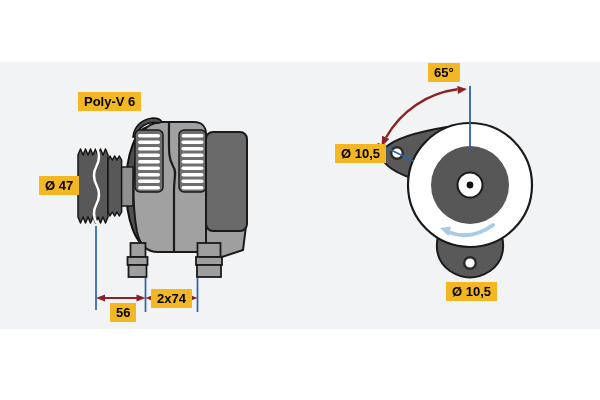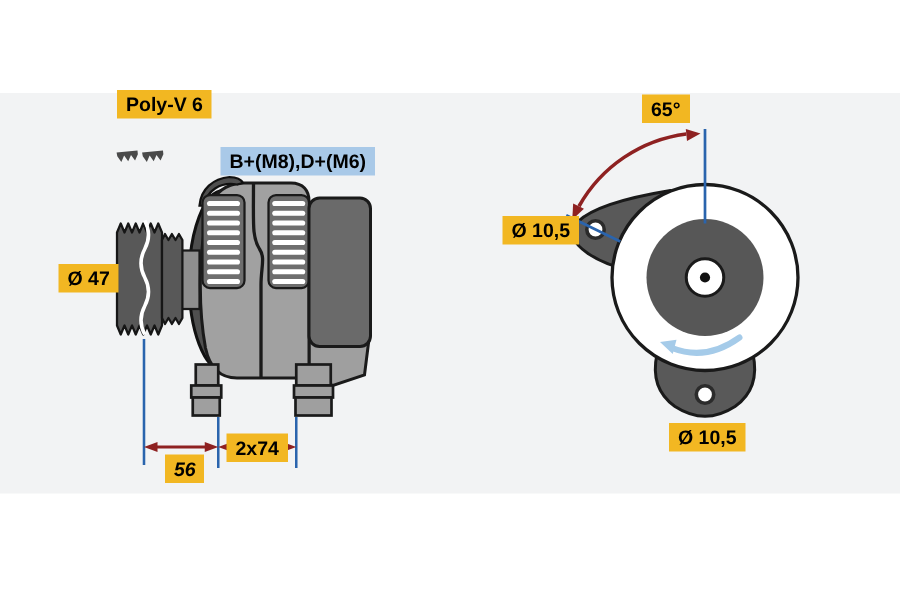--- a/index.html
+++ b/index.html
@@ -141,27 +141,26 @@
       <g>
         <line x1="470" y1="86" x2="470" y2="149" stroke="#2a64ad" stroke-width="1.8"></line>
         <line x1="377.5" y1="143.5" x2="413.5" y2="161" stroke="#2a64ad" stroke-width="1.8"></line>
         <path d="M386,137.5 A96,96 0 0 1 457.5,89.3" fill="none" stroke="#8e2121" stroke-width="2.4"></path>
         <polygon points="381.5,146.5 389.3,139.1 382.1,135.7" fill="#8e2121"></polygon>
         <polygon points="467,89 458,94 457.2,86" fill="#8e2121"></polygon>
       </g>
     </g>
   </svg>
 
-  <div class="chip" style="left:78px;top:60px;">Poly-V 6</div>
+  <div class="chip" style="left:78px;top:92px;">Poly-V 6</div>
 
-  <div class="chip blue" style="left:147px;top:98px;">B+(M8),D+(M6)</div>
 
   <div class="chip" style="left:39px;top:176px;">Ø 47</div>
 
-  <div class="chip" style="left:110px;top:303px;font-style:italic;">56</div>
+  <div class="chip" style="left:110px;top:303px;">56</div>
 
   <div class="chip" style="left:151px;top:289px;">2x74</div>
 
   <div class="chip" style="left:428px;top:63px;">65°</div>
 
   <div class="chip" style="left:335px;top:144px;">Ø 10,5</div>
 
   <div class="chip" style="left:446px;top:282px;">Ø 10,5</div>
 </div>
 

